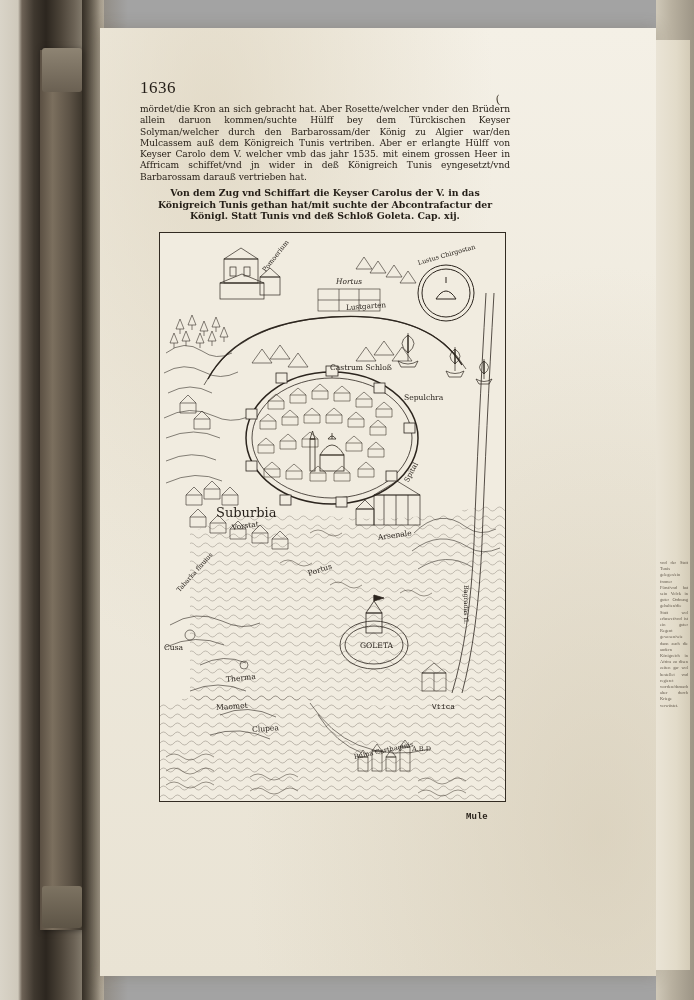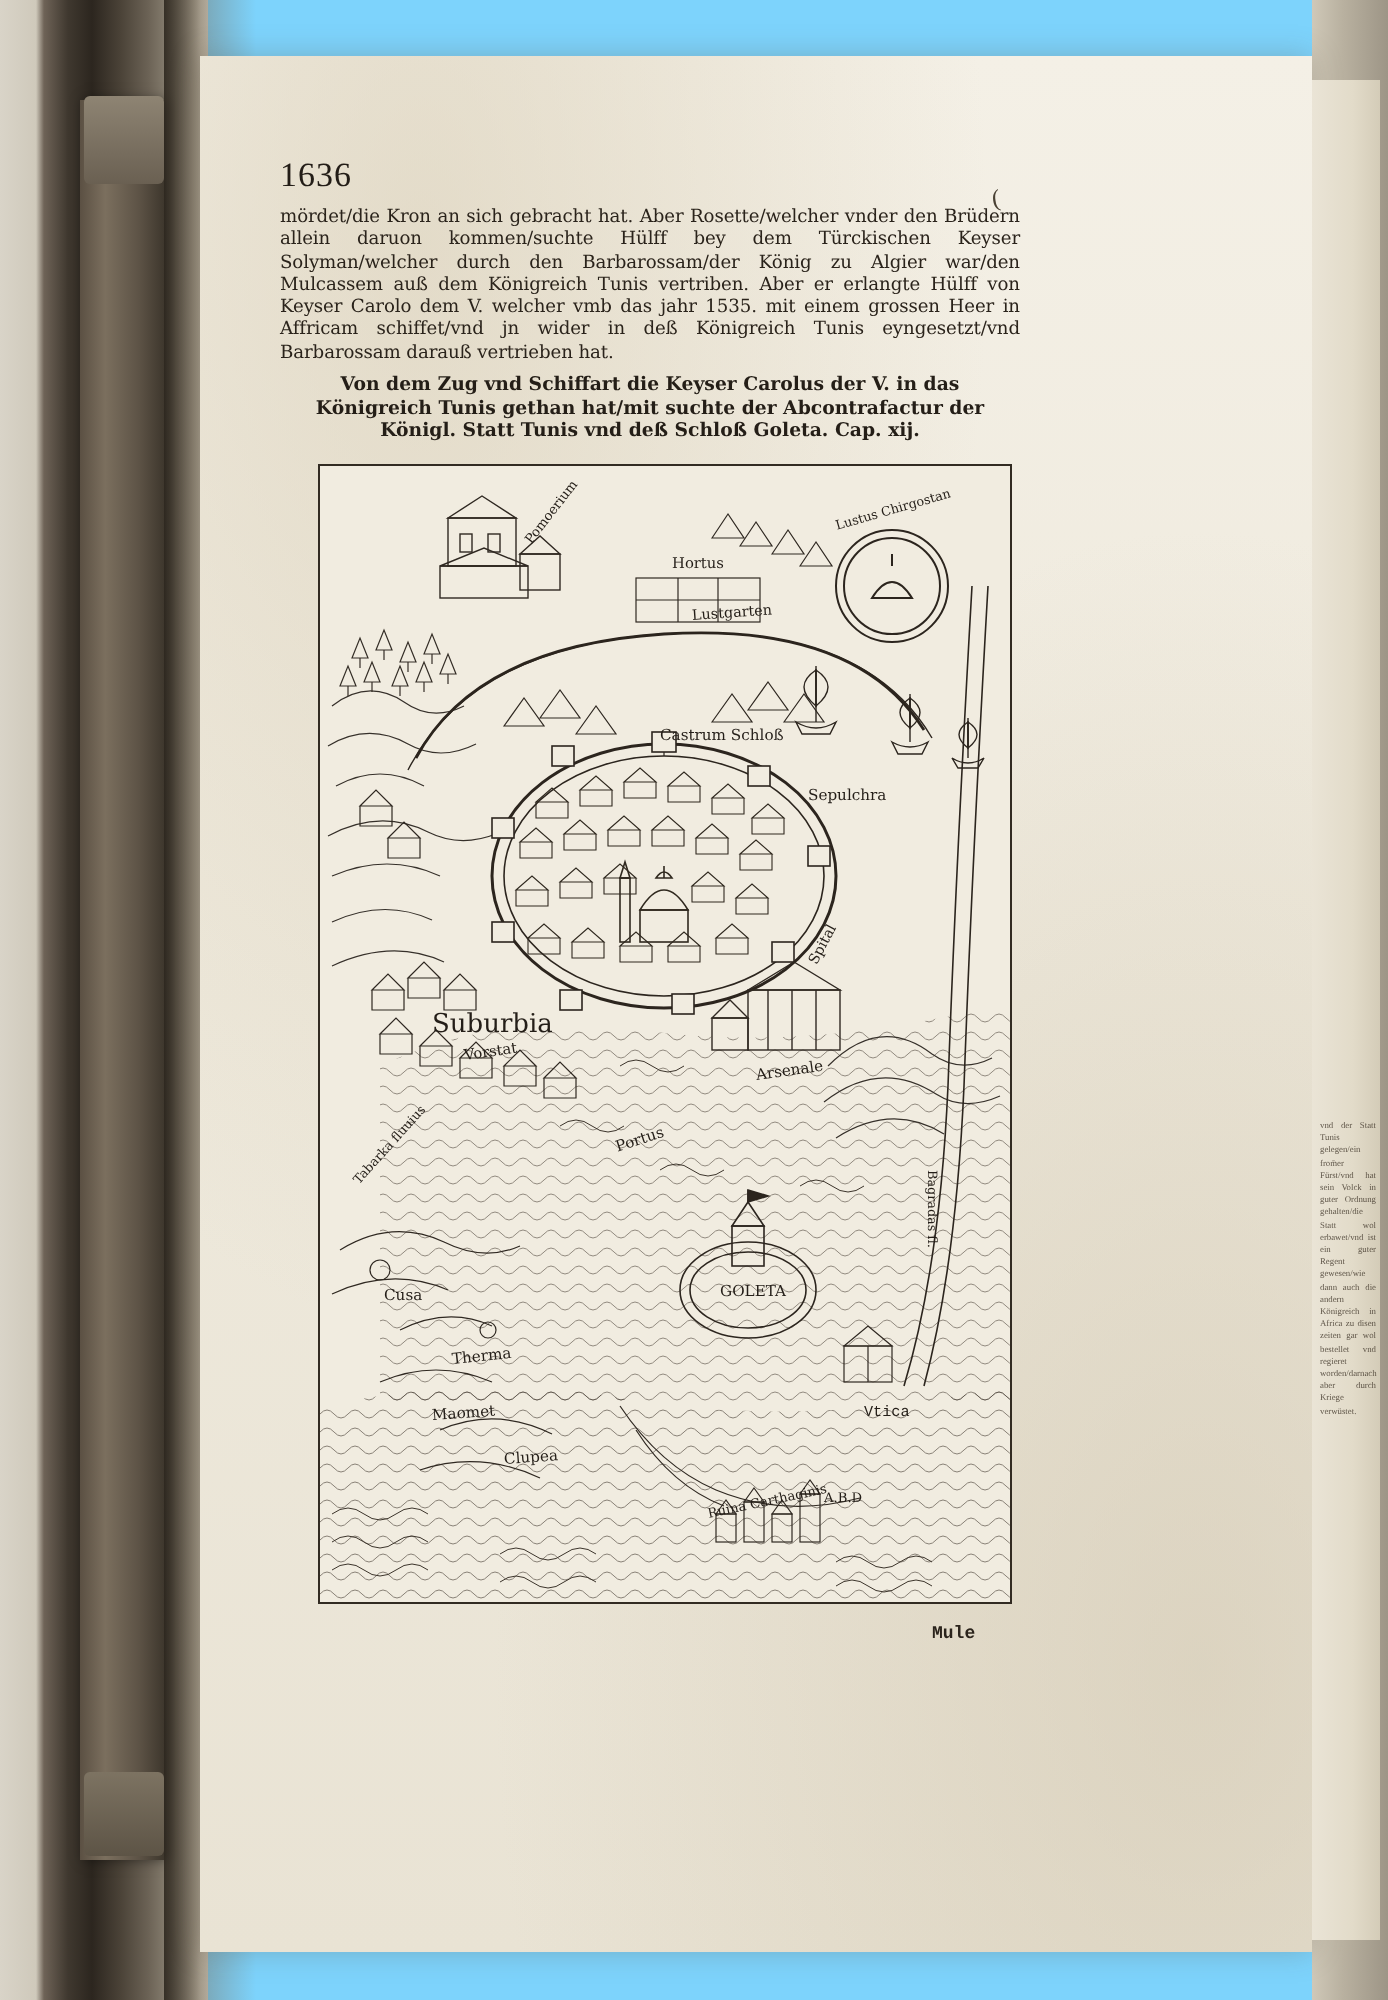--- a/index.html
+++ b/index.html
@@ -10,21 +10,21 @@
   body {
     width: 694px;
     height: 1000px;
     overflow: hidden;
     font-family: "Liberation Serif", serif;
   }
   #page {
     position: relative;
     width: 694px;
     height: 1000px;
-    background: #7dd3fc;
+    background: #a3a3a3;
   }
   
   .backdrop {
     position: absolute;
     inset: 0;
     background:
       linear-gradient(90deg,
         #d9d4c8 0px, #cfc9bb 18px,
         #6e6357 22px, #3f382f 34px,
         #2c261f 46px, #4a4237 60px,
@@ -498,35 +498,35 @@
           <path d="M258 548 q8 -6 16 0 q8 6 16 0 q8 -6 16 0"></path>
           <path d="M258 560 q8 -6 16 0 q8 6 16 0 q8 -6 16 0"></path>
           <path d="M150 300 q8 -6 16 0 q8 6 16 0"></path>
           <path d="M120 330 q8 -6 16 0 q8 6 16 0"></path>
           <path d="M170 352 q8 -6 16 0 q8 6 16 0"></path>
           <path d="M240 360 q8 -6 16 0 q8 6 16 0"></path>
         </g>
       </svg>
 
       <div id="map-labels">
-          <div class="mlab" style="left: 176px; top: 44px; font-size: 7.4px; transform: rotate(0deg); transform-origin: left center;">Hortus</div>
+          <div class="mlab" style="left: 176px; top: 44px; font-size: 7.4px; transform: rotate(0deg); transform-origin: left center; font-style: italic;">Hortus</div>
           <div class="mlab" style="left: 104px; top: 34px; font-size: 6.6px; transform: rotate(-52deg); transform-origin: left center;">Pomoerium</div>
           <div class="mlab" style="left: 186px; top: 70px; font-size: 7.2px; transform: rotate(-4deg); transform-origin: left center;">Lustgarten</div>
           <div class="mlab" style="left: 258px; top: 26px; font-size: 6.4px; transform: rotate(-16deg); transform-origin: left center;">Lustus Chirgostan</div>
           <div class="mlab" style="left: 170px; top: 130px; font-size: 7.6px; transform: rotate(0deg); transform-origin: left center;">Castrum Schloß</div>
           <div class="mlab" style="left: 244px; top: 160px; font-size: 7.6px; transform: rotate(0deg); transform-origin: left center;">Sepulchra</div>
           <div class="mlab" style="left: 246px; top: 244px; font-size: 7.2px; transform: rotate(-62deg); transform-origin: left center;">Spital</div>
           <div class="mlab" style="left: 56px; top: 272px; font-size: 13px; transform: rotate(0deg); transform-origin: left center;">Suburbia</div>
           <div class="mlab" style="left: 72px; top: 290px; font-size: 7.4px; transform: rotate(-8deg); transform-origin: left center;">Vorstat</div>
           <div class="mlab" style="left: 218px; top: 300px; font-size: 7.6px; transform: rotate(-8deg); transform-origin: left center;">Arsenale</div>
           <div class="mlab" style="left: 148px; top: 336px; font-size: 7.6px; transform: rotate(-18deg); transform-origin: left center;">Portus</div>
           <div class="mlab" style="left: 18px; top: 354px; font-size: 6.4px; transform: rotate(-48deg); transform-origin: left center;">Tabarka fluuius</div>
           <div class="mlab" style="left: 200px; top: 408px; font-size: 7.6px; transform: rotate(0deg); transform-origin: left center;">GOLETA</div>
           <div class="mlab" style="left: 306px; top: 348px; font-size: 6.4px; transform: rotate(90deg); transform-origin: left center;">Bagradas fl.</div>
-          <div class="mlab" style="left: 32px; top: 410px; font-size: 7.6px; transform: rotate(0deg); transform-origin: left center;">Cusa</div>
+          <div class="mlab" style="left: 4px; top: 410px; font-size: 7.6px; transform: rotate(0deg); transform-origin: left center;">Cusa</div>
           <div class="mlab" style="left: 66px; top: 442px; font-size: 7.6px; transform: rotate(-6deg); transform-origin: left center;">Therma</div>
           <div class="mlab" style="left: 56px; top: 470px; font-size: 7.6px; transform: rotate(-4deg); transform-origin: left center;">Maomet</div>
           <div class="mlab" style="left: 92px; top: 492px; font-size: 7.6px; transform: rotate(-4deg); transform-origin: left center;">Clupea</div>
           <div class="mlab" style="left: 272px; top: 470px; font-size: 7.6px; transform: rotate(0deg); transform-origin: left center; font-family: Liberation Mono, monospace;">Vtica</div>
           <div class="mlab" style="left: 194px; top: 520px; font-size: 6.6px; transform: rotate(-12deg); transform-origin: left center;">Ruina Carthaginis</div>
           <div class="mlab" style="left: 252px; top: 512px; font-size: 6.6px; transform: rotate(0deg); transform-origin: left center;">A.B.D</div>
         </div>
     </div>
   </div>
 

